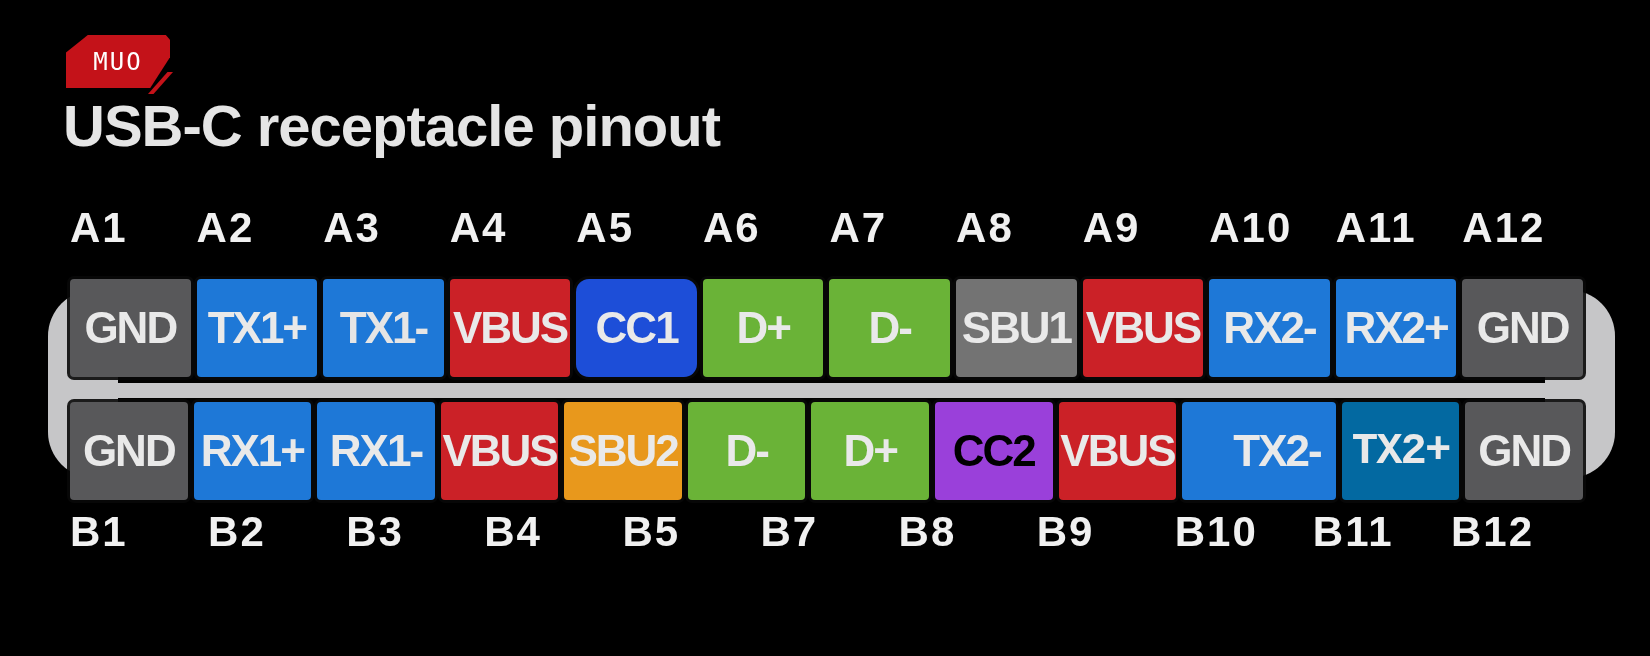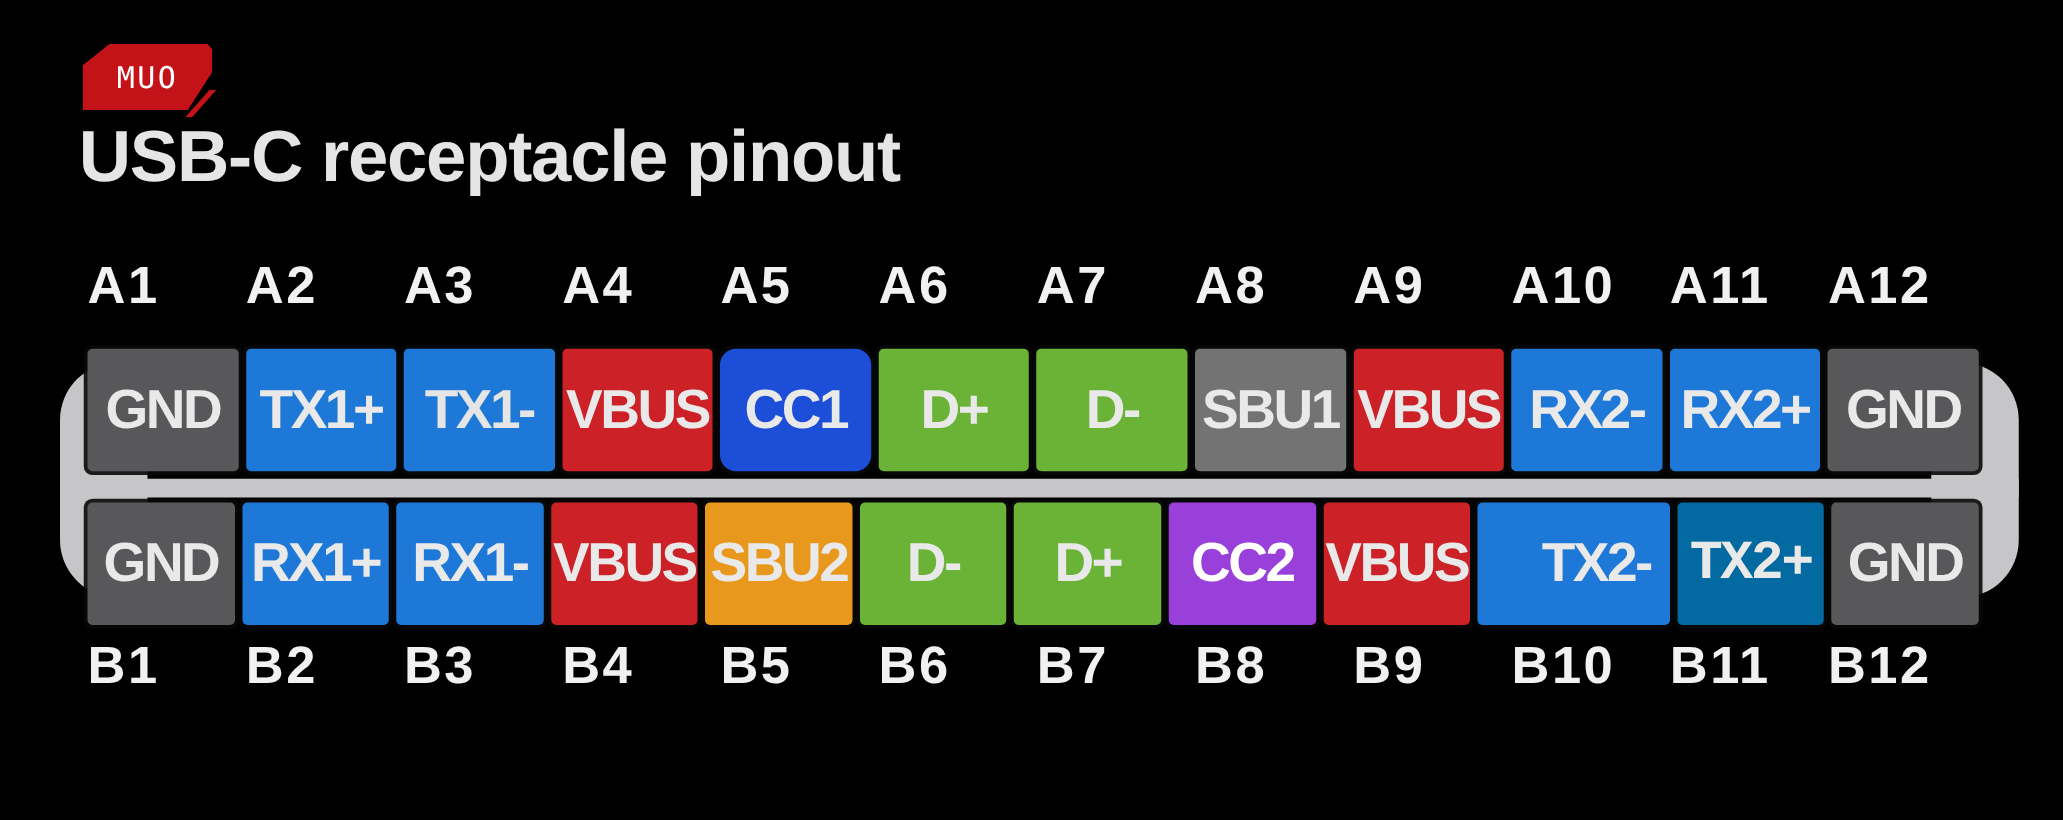--- a/index.html
+++ b/index.html
@@ -147,33 +147,32 @@
         <div class="pin-cell" style="background: rgb(88, 88, 90); color: rgb(233, 233, 233);">GND</div>
       </div>
       <div class="pin-row" style="top: 402px;">
         <div class="pin-cell" style="background: rgb(88, 88, 90); color: rgb(233, 233, 233);">GND</div>
         <div class="pin-cell" style="background: rgb(30, 120, 215); color: rgb(233, 233, 233);">RX1+</div>
         <div class="pin-cell" style="background: rgb(30, 120, 215); color: rgb(233, 233, 233);">RX1-</div>
         <div class="pin-cell" style="background: rgb(203, 33, 39); color: rgb(233, 233, 233);">VBUS</div>
         <div class="pin-cell" style="background: rgb(232, 152, 28); color: rgb(233, 233, 233);">SBU2</div>
         <div class="pin-cell" style="background: rgb(106, 179, 55); color: rgb(233, 233, 233);">D-</div>
         <div class="pin-cell" style="background: rgb(106, 179, 55); color: rgb(233, 233, 233);">D+</div>
-        <div class="pin-cell" style="background: rgb(154, 64, 218); color: #ffffff;">CC2</div>
+        <div class="pin-cell" style="background: rgb(154, 64, 218); color: #000000;">CC2</div>
         <div class="pin-cell" style="background: rgb(203, 33, 39); color: rgb(233, 233, 233);">VBUS</div>
         <div class="pin-cell" style="background: rgb(30, 120, 215); color: rgb(233, 233, 233); padding-left: 36px;">TX2-</div>
         <div class="pin-cell" style="background: #0369a1; color: rgb(233, 233, 233); font-family: Liberation Mono, monospace;">TX2+</div>
         <div class="pin-cell" style="background: rgb(88, 88, 90); color: rgb(233, 233, 233);">GND</div>
       </div>
       <div class="label-row" style="top: 508px;">
         <div class="pin-label">B1</div>
         <div class="pin-label">B2</div>
         <div class="pin-label">B3</div>
         <div class="pin-label">B4</div>
         <div class="pin-label">B5</div>
-        <div class="pin-label">B6</div>
         <div class="pin-label">B7</div>
         <div class="pin-label">B8</div>
         <div class="pin-label">B9</div>
         <div class="pin-label">B10</div>
         <div class="pin-label">B11</div>
         <div class="pin-label">B12</div>
       </div>
     </div>
 
 </div>

